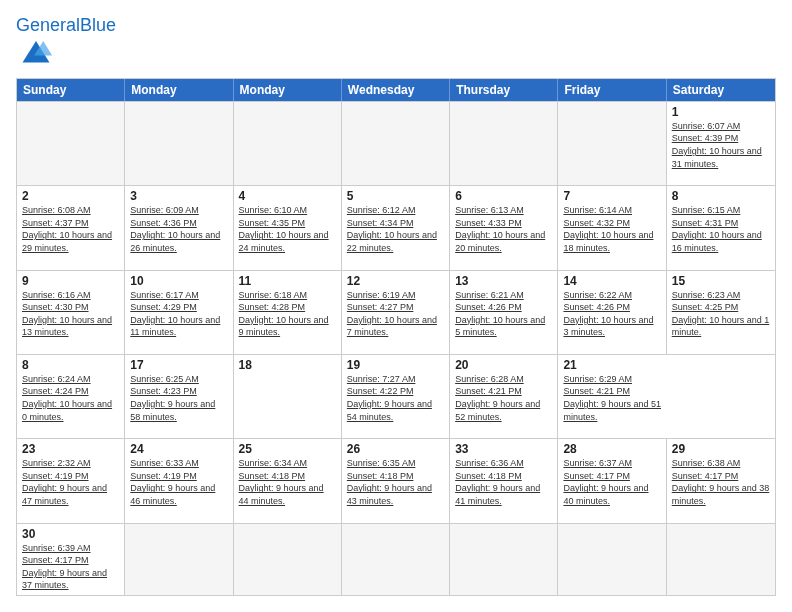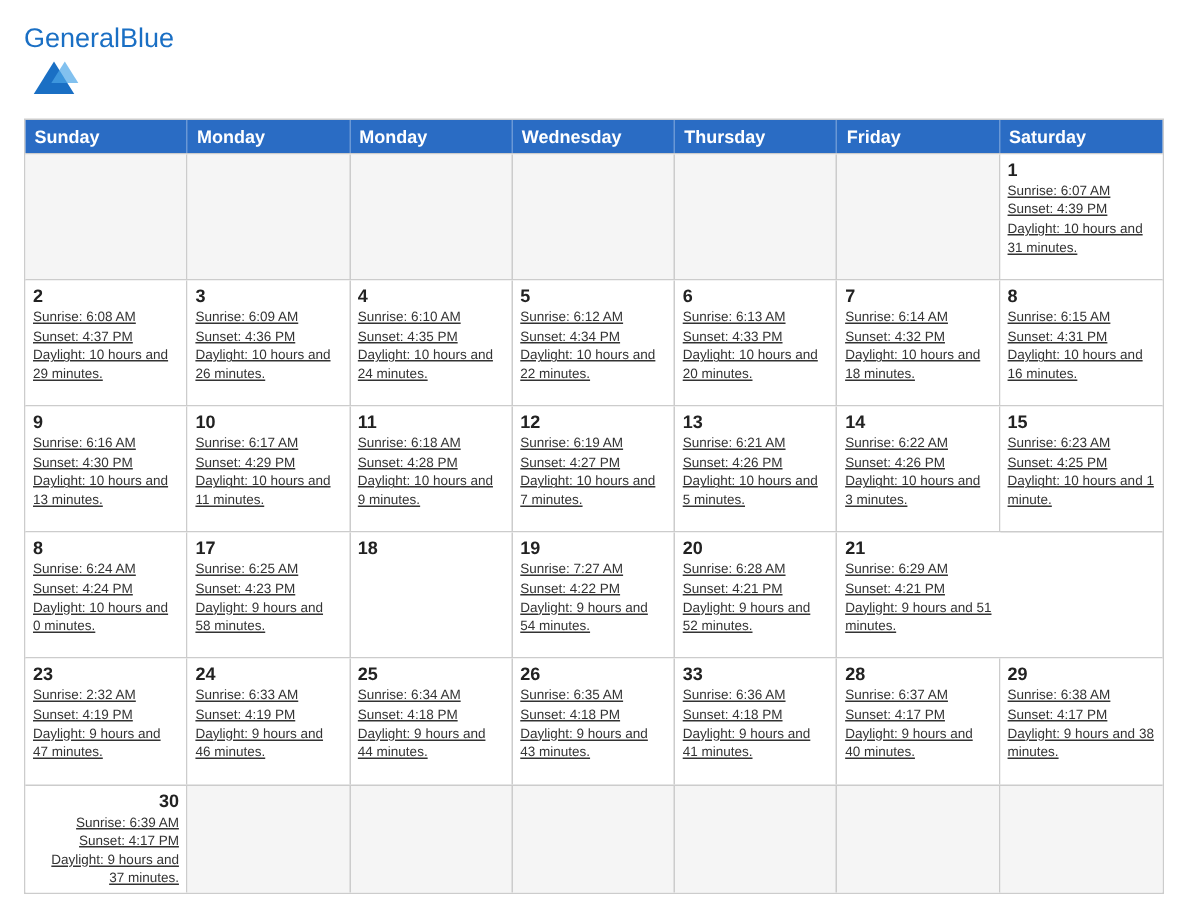--- a/index.html
+++ b/index.html
@@ -101,21 +101,20 @@
       margin-bottom: 1px;
     }
     .cell-info {
       font-size: 9px;
       color: #333;
       line-height: 1.4;
       text-decoration: underline;
     }
     .last-row {
       flex: 0.7;
-      text-align: right;
     }
   </style>
 </head>
 <body>
 
 <div class="page">
   <div class="header">
     <div class="logo">
       <div>
         <div class="logo-text">

